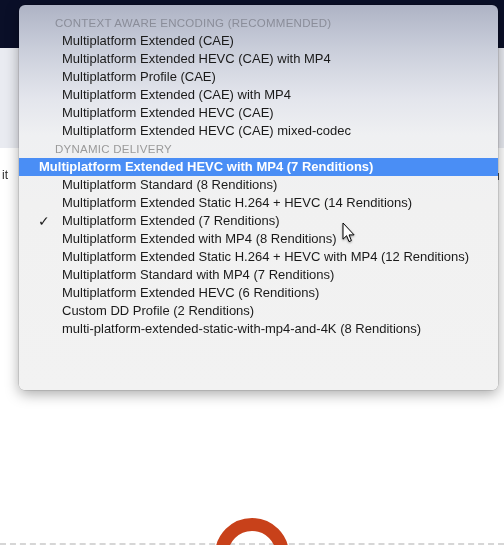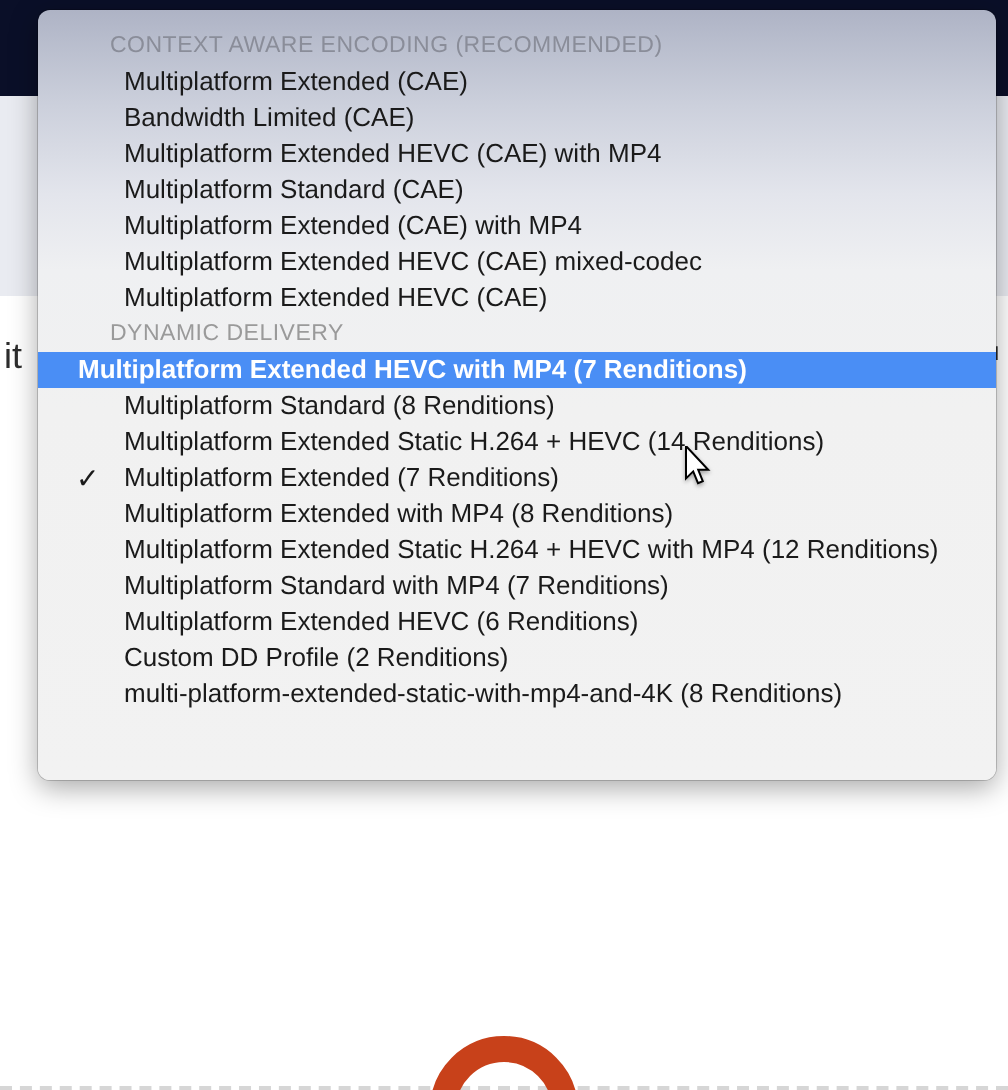--- a/index.html
+++ b/index.html
@@ -37,21 +37,21 @@
     left: 0; top: 48px;
     width: 504px;
     height: 100px;
     background: #e9ebf1;
   }
 
   #left-clipped-text {
     position: absolute;
     left: 2px;
     top: 168px;
-    font-size: 18px;
+    font-size: 12px;
     color: #2d2d2d;
     white-space: nowrap;
   }
 
   #right-clipped-text {
     position: absolute;
     left: 486px;
     top: 168px;
     font-size: 13px;
     color: #2d2d2d;
@@ -170,26 +170,25 @@
 
   <div id="dropzone">
     <div id="brand-logo"></div>
 
   </div>
 </div>
 
 <div id="profile-dropdown">
     <div class="group-header">CONTEXT AWARE ENCODING (RECOMMENDED)</div>
     <div class="option-row"><span>Multiplatform Extended (CAE)</span></div>
-    <div class="option-row"><span>Bandwidth Limited (CAE)</span></div>
     <div class="option-row"><span>Multiplatform Extended HEVC (CAE) with MP4</span></div>
-    <div class="option-row"><span>Multiplatform Standard (CAE)</span></div>
+    <div class="option-row"><span>Multiplatform Profile (CAE)</span></div>
     <div class="option-row"><span>Multiplatform Extended (CAE) with MP4</span></div>
+    <div class="option-row"><span>Multiplatform Extended HEVC (CAE)</span></div>
     <div class="option-row"><span>Multiplatform Extended HEVC (CAE) mixed-codec</span></div>
-    <div class="option-row"><span>Multiplatform Extended HEVC (CAE)</span></div>
     <div class="group-header dd-group">DYNAMIC DELIVERY</div>
     <div class="option-row selected-row"><span>Multiplatform Extended HEVC with MP4 (7 Renditions)</span></div>
     <div class="option-row"><span>Multiplatform Standard (8 Renditions)</span></div>
     <div class="option-row"><span>Multiplatform Extended Static H.264 + HEVC (14 Renditions)</span></div>
     <div class="option-row"><span class="check-mark">✓</span><span>Multiplatform Extended (7 Renditions)</span></div>
     <div class="option-row"><span>Multiplatform Extended with MP4 (8 Renditions)</span></div>
     <div class="option-row"><span>Multiplatform Extended Static H.264 + HEVC with MP4 (12 Renditions)</span></div>
     <div class="option-row"><span>Multiplatform Standard with MP4 (7 Renditions)</span></div>
     <div class="option-row"><span>Multiplatform Extended HEVC (6 Renditions)</span></div>
     <div class="option-row"><span>Custom DD Profile (2 Renditions)</span></div>

